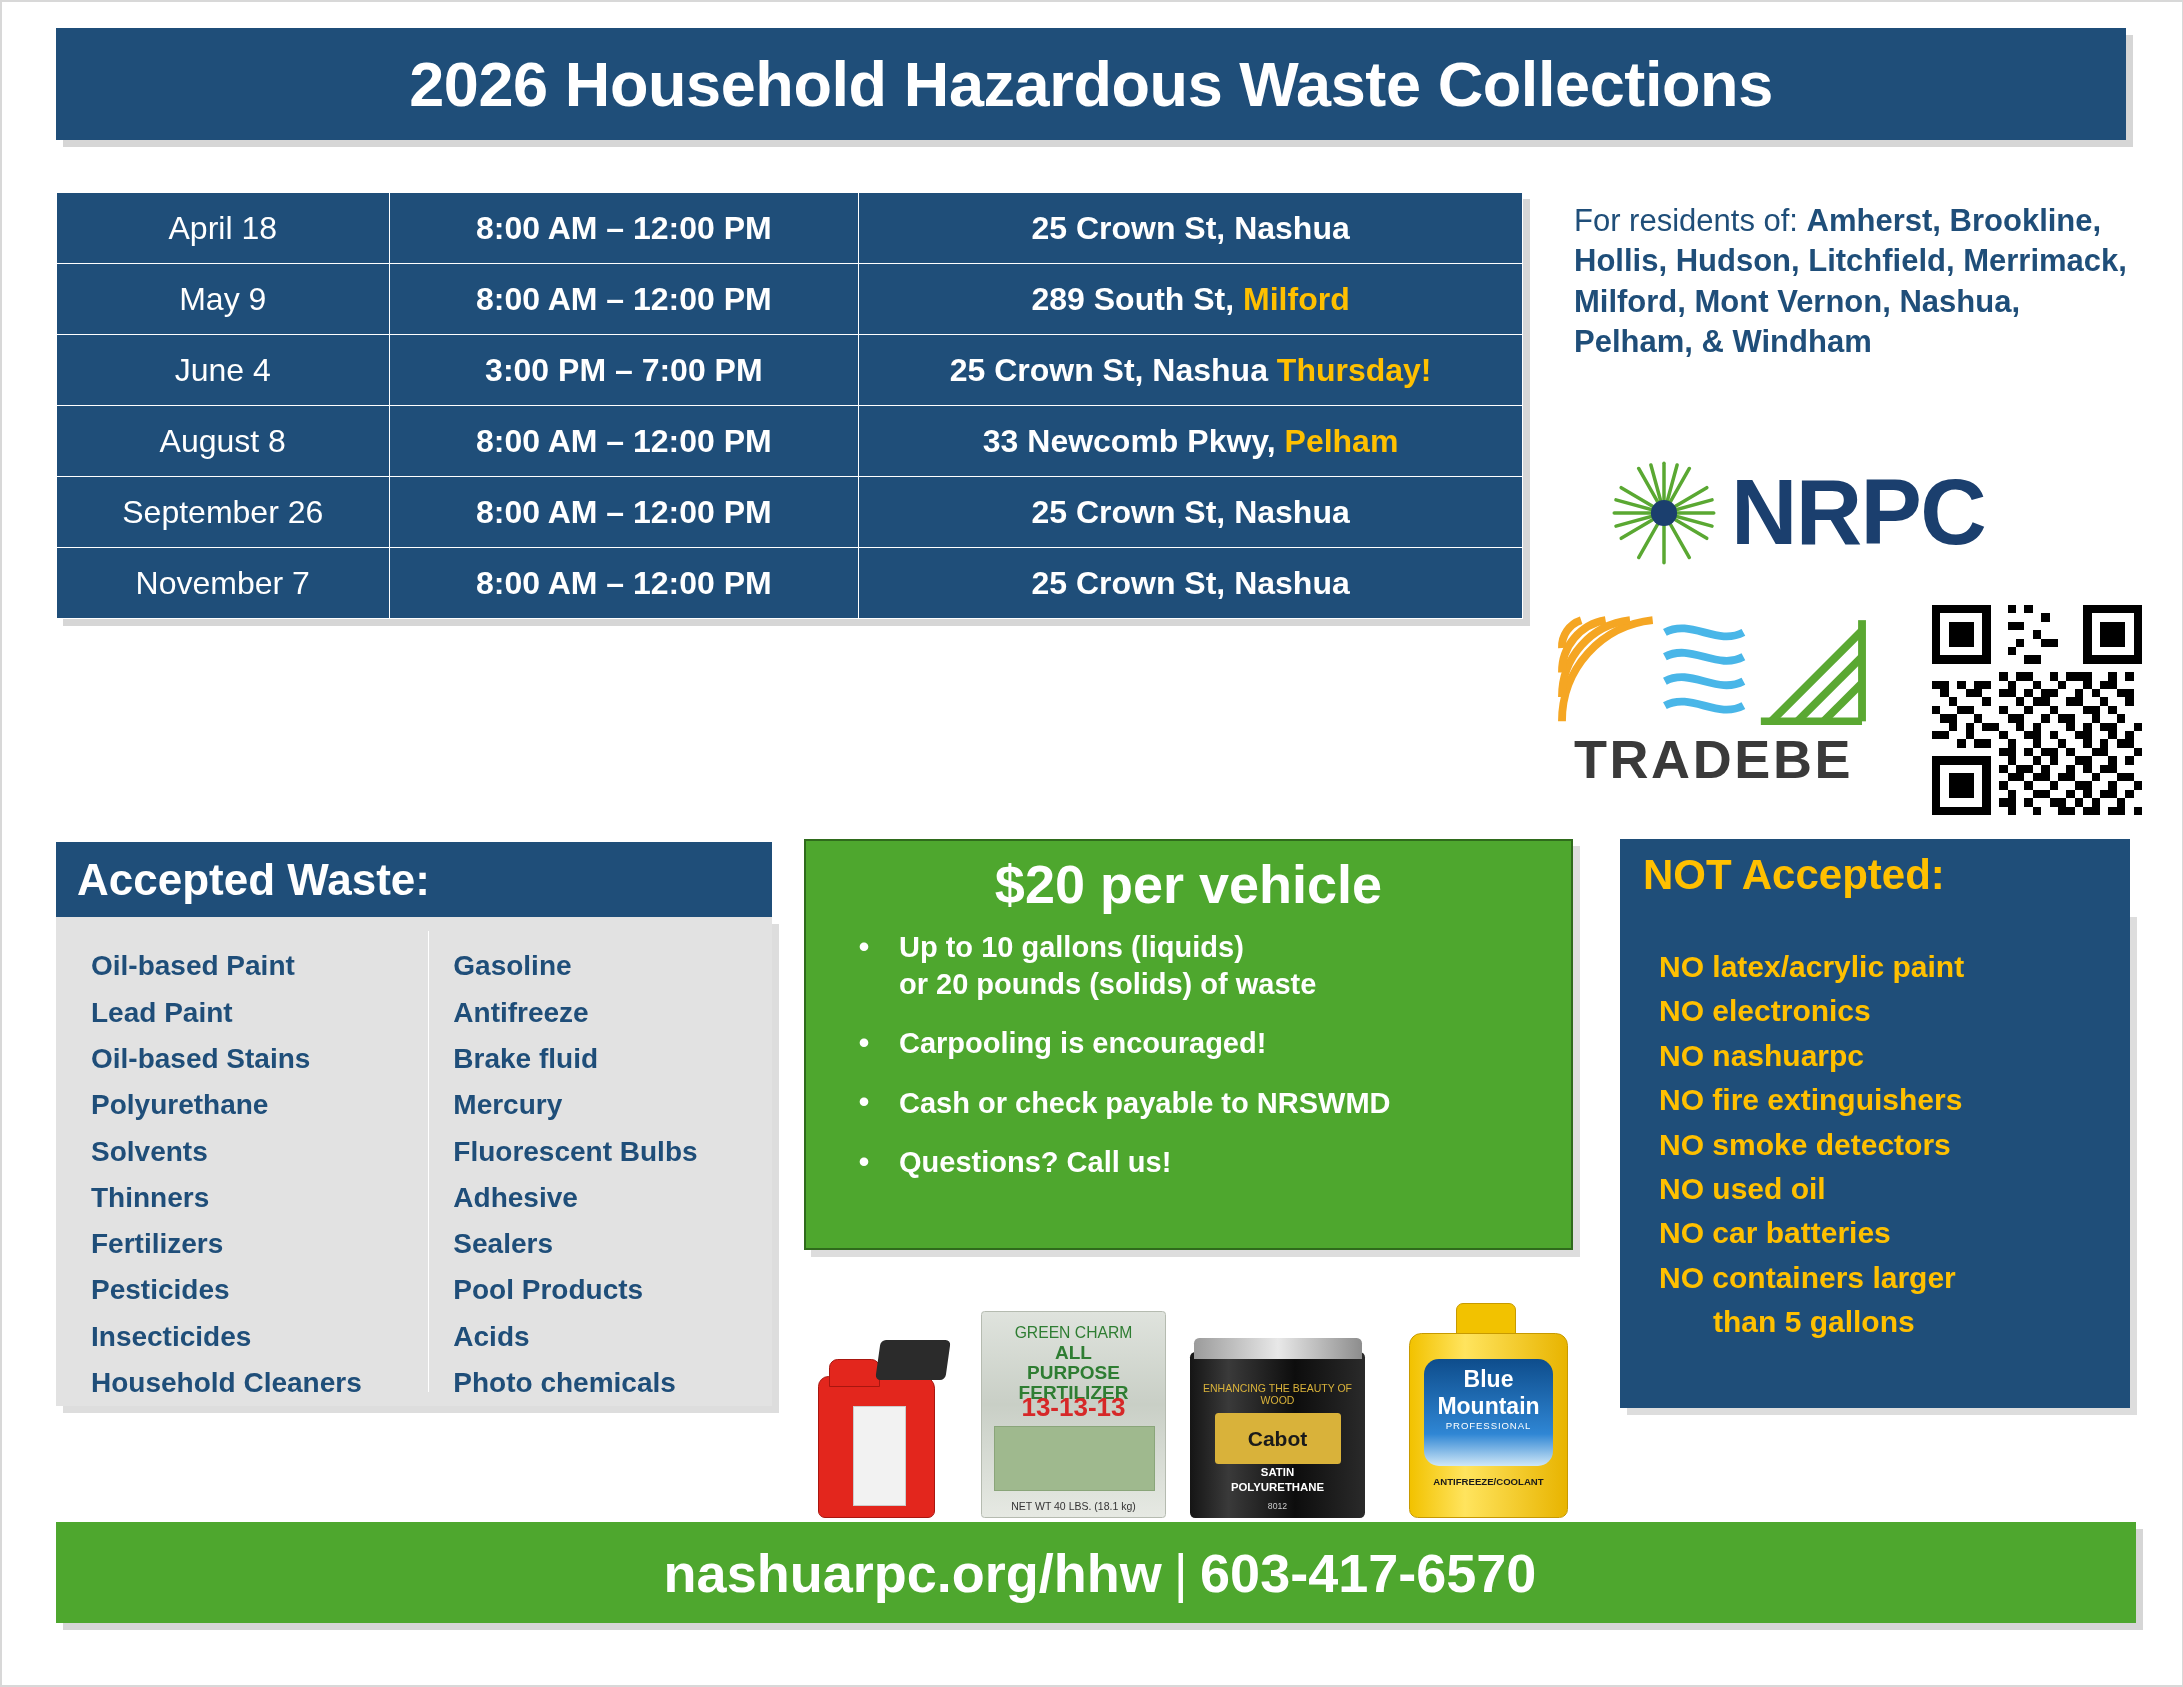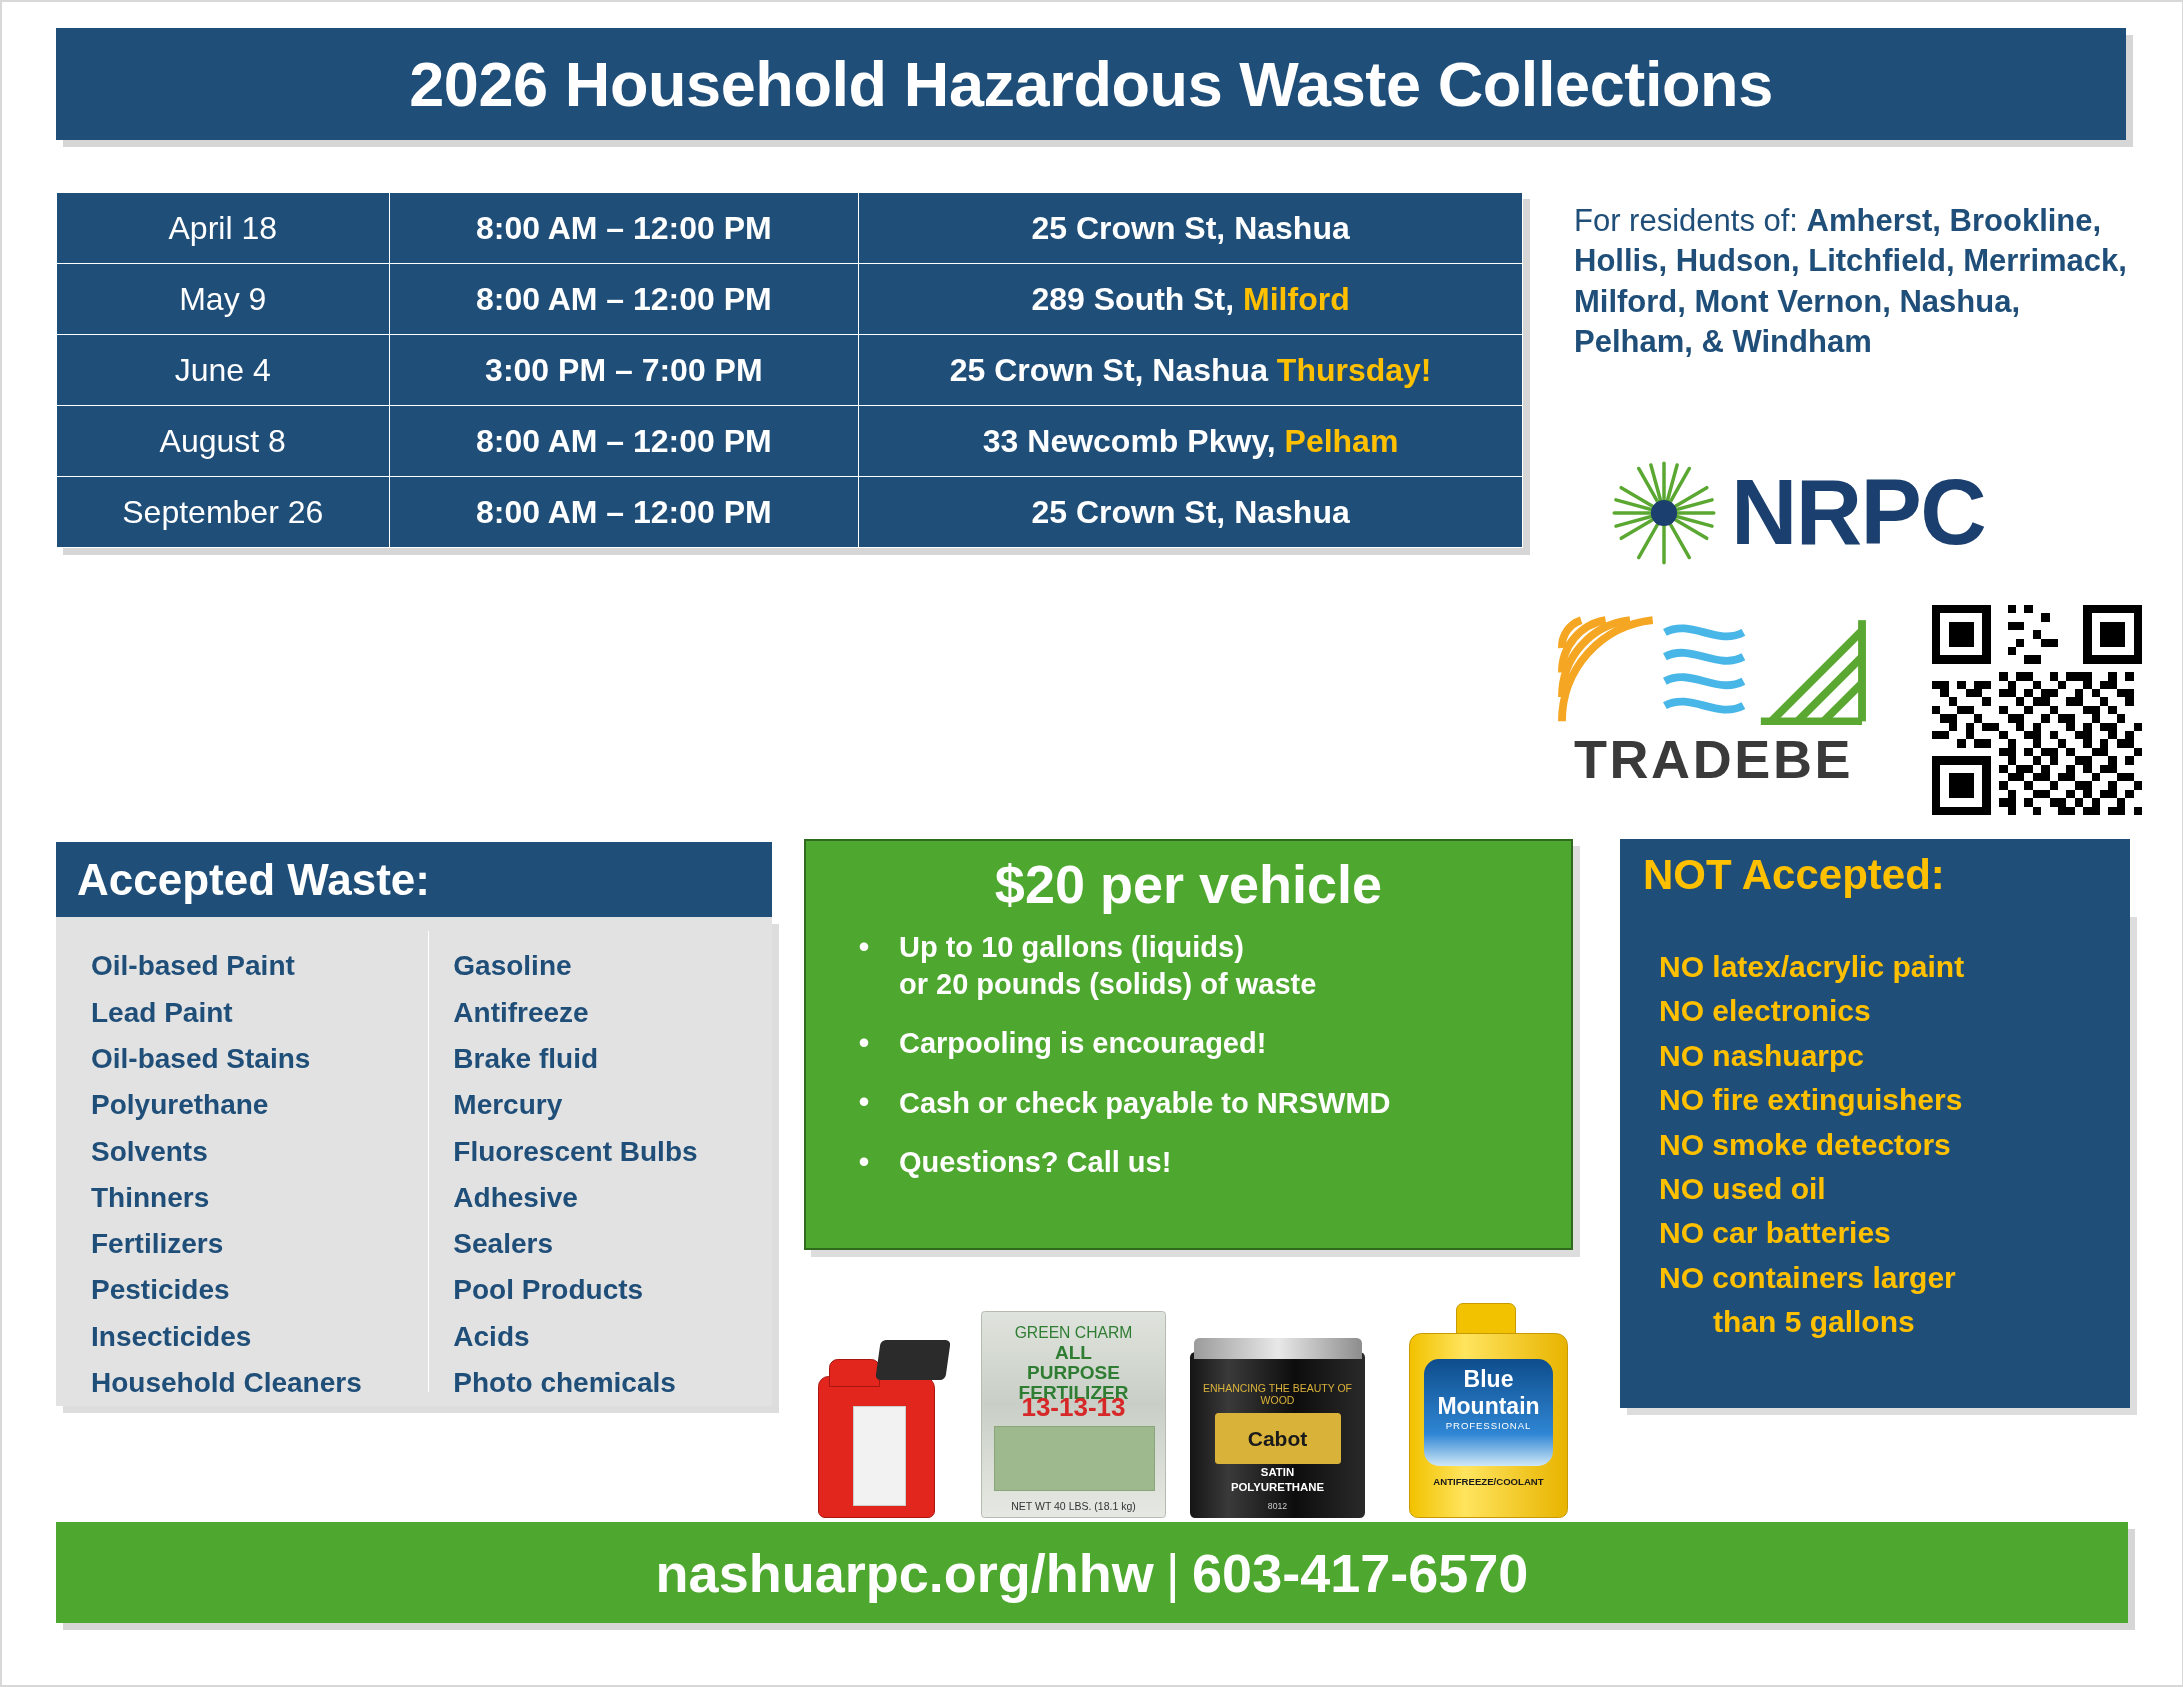--- a/index.html
+++ b/index.html
@@ -370,20 +370,21 @@
     position: absolute;
     left: 54px;
     top: 1520px;
     width: 2072px;
     height: 101px;
     background: #4ea72e;
     box-shadow: 7px 7px 0 rgba(120,120,120,0.30);
     display: flex;
     align-items: center;
     justify-content: center;
+    padding-left: 8px;
   }
   .footer .txt {
     color: #ffffff;
     font-size: 54px;
     font-weight: bold;
     white-space: nowrap;
   }
   .footer .sep { font-weight: normal; padding: 0 12.2px; }
 </style>
 </head>
@@ -412,20 +413,25 @@
         <td class="col-time hl">3:00 PM – 7:00 PM</td>
         <td class="col-loc"><span>25 Crown St, Nashua </span><span class="hl">Thursday!</span></td>
       </tr>
       <tr>
         <td class="col-date">August 8</td>
         <td class="col-time">8:00 AM – 12:00 PM</td>
         <td class="col-loc"><span>33 Newcomb Pkwy, </span><span class="hl">Pelham</span></td>
       </tr>
       <tr>
         <td class="col-date">September 26</td>
+        <td class="col-time">8:00 AM – 12:00 PM</td>
+        <td class="col-loc"><span>25 Crown St, Nashua</span><span class="hl"></span></td>
+      </tr>
+      <tr>
+        <td class="col-date">November 7</td>
         <td class="col-time">8:00 AM – 12:00 PM</td>
         <td class="col-loc"><span>25 Crown St, Nashua</span><span class="hl"></span></td>
       </tr>
     </tbody>
   </table>
 
   <div class="residents">
     <span class="lead">For residents of: </span><span>Amherst, Brookline, Hollis, Hudson, Litchfield, Merrimack, Milford, Mont Vernon, Nashua, Pelham, &amp; Windham</span>
   </div>
 

